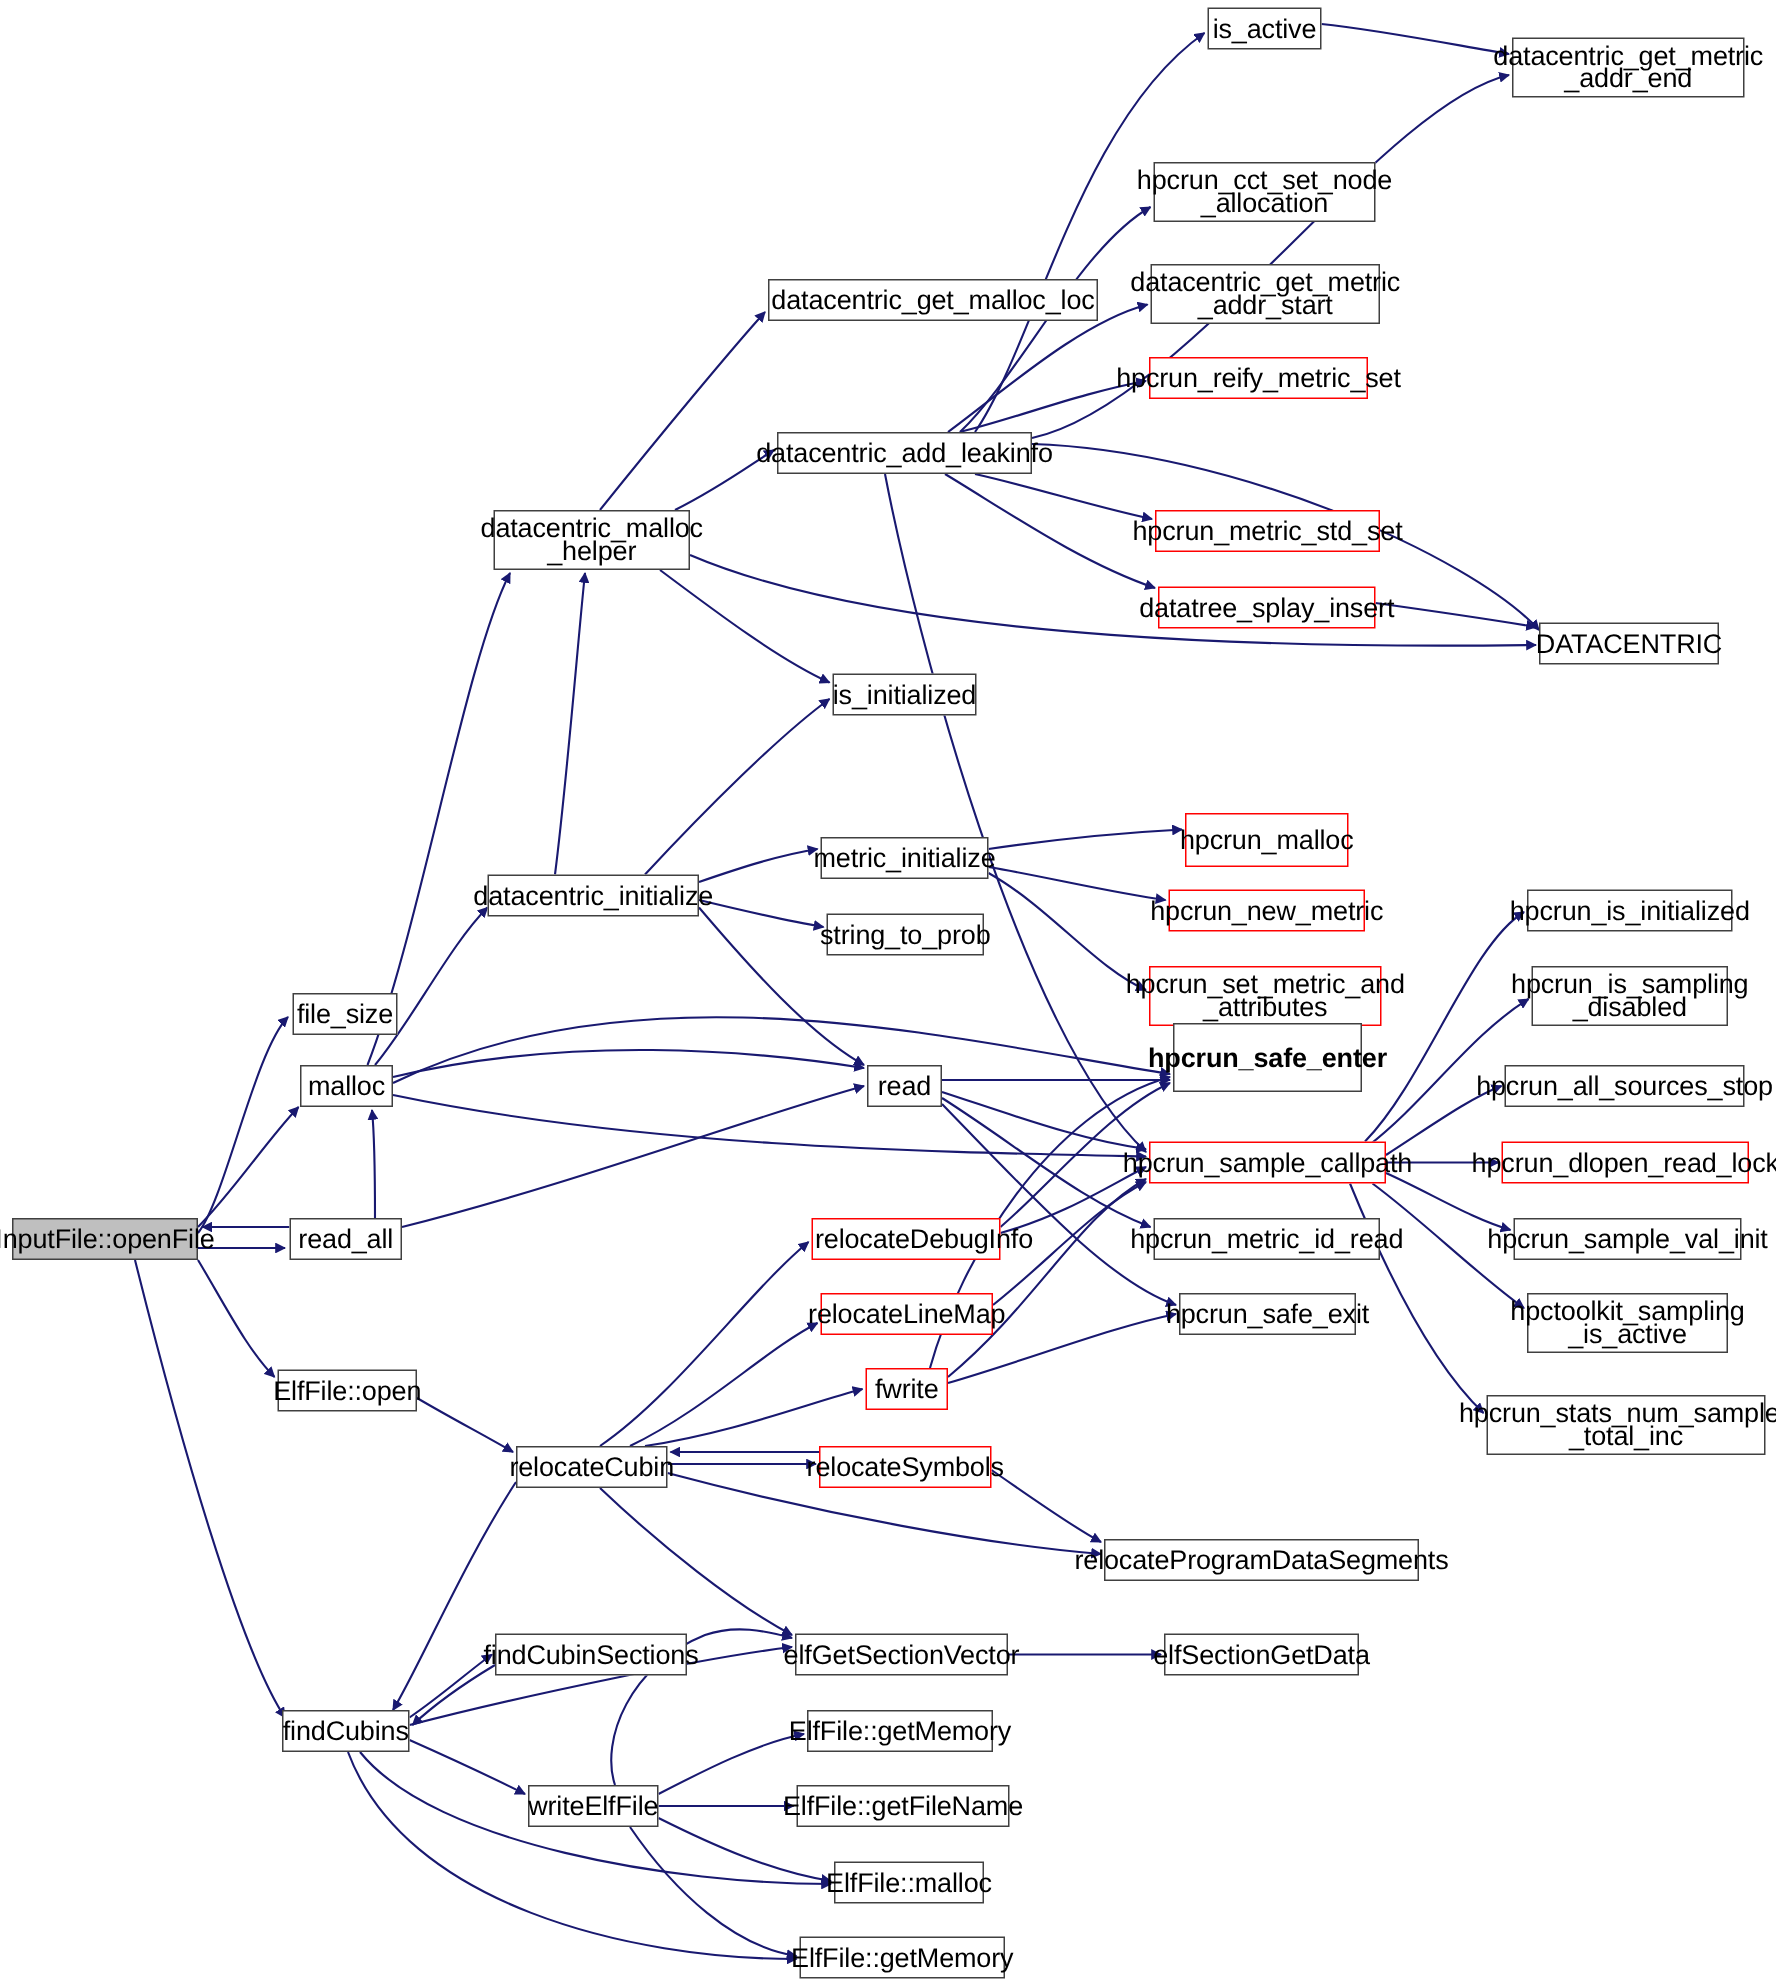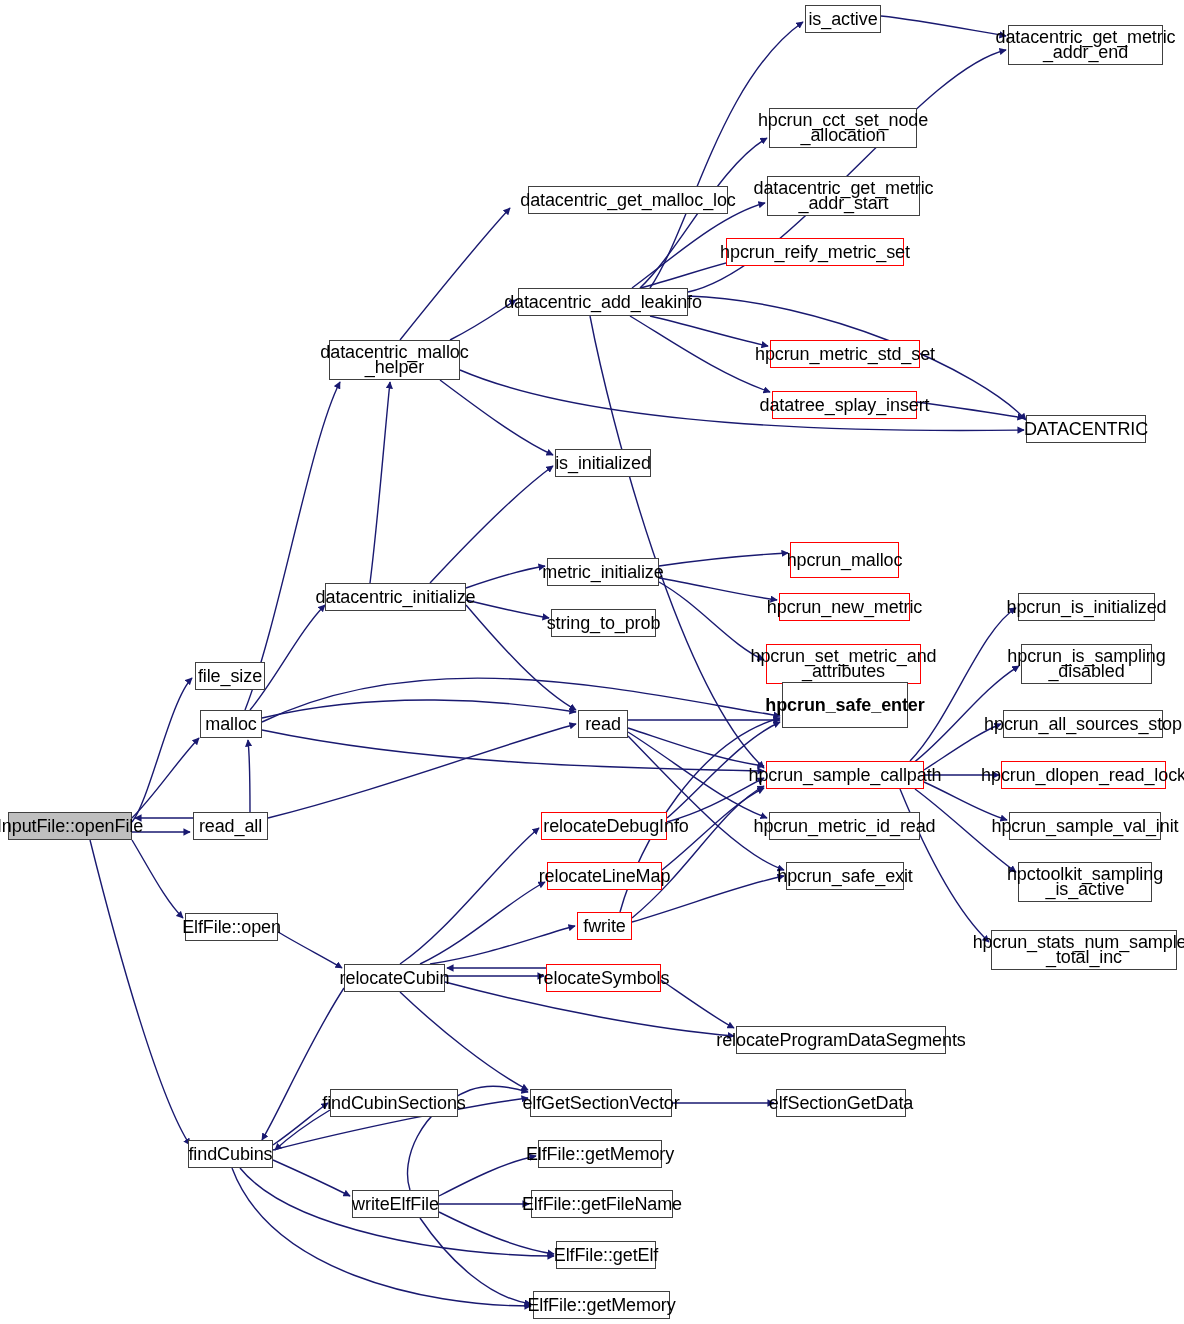--- a/index.html
+++ b/index.html
@@ -140,45 +140,45 @@
       <div class="node" style="left: 195px; top: 662px; width: 70px; height: 28px;">file_size</div>
       <div class="node" style="left: 200px; top: 710px; width: 62px; height: 28px;">malloc</div>
       <div class="node" style="left: 185px; top: 913px; width: 93px; height: 28px;">ElfFile::open</div>
       <div class="node" style="left: 188px; top: 1140px; width: 85px; height: 28px;">findCubins</div>
       <div class="node" style="left: 344px; top: 964px; width: 101px; height: 28px;">relocateCubin</div>
       <div class="node" style="left: 330px; top: 1089px; width: 128px; height: 28px;">findCubinSections</div>
       <div class="node" style="left: 352px; top: 1190px; width: 87px; height: 28px;">writeElfFile</div>
       <div class="node" style="left: 329px; top: 340px; width: 131px; height: 40px;">datacentric_malloc
 _helper</div>
       <div class="node" style="left: 325px; top: 583px; width: 141px; height: 28px;">datacentric_initialize</div>
-      <div class="node" style="left: 512px; top: 186px; width: 200px; height: 28px; margin-left: 16px;">datacentric_get_malloc_loc</div>
+      <div class="node" style="left: 512px; top: 186px; width: 220px; height: 28px;">datacentric_get_malloc_loc</div>
       <div class="node" style="left: 518px; top: 288px; width: 170px; height: 28px;">datacentric_add_leakinfo</div>
       <div class="node" style="left: 555px; top: 449px; width: 96px; height: 28px;">is_initialized</div>
       <div class="node" style="left: 547px; top: 558px; width: 112px; height: 28px;">metric_initialize</div>
       <div class="node" style="left: 551px; top: 609px; width: 105px; height: 28px;">string_to_prob</div>
       <div class="node" style="left: 578px; top: 710px; width: 50px; height: 28px;">read</div>
       <div class="node red" style="left: 541px; top: 812px; width: 126px; height: 28px; padding-left: 24px;">relocateDebugInfo</div>
       <div class="node red" style="left: 547px; top: 862px; width: 115px; height: 28px;">relocateLineMap</div>
       <div class="node red" style="left: 577px; top: 912px; width: 55px; height: 28px;">fwrite</div>
       <div class="node red" style="left: 546px; top: 964px; width: 115px; height: 28px;">relocateSymbols</div>
       <div class="node" style="left: 736px; top: 1026px; width: 210px; height: 28px;">relocateProgramDataSegments</div>
       <div class="node" style="left: 530px; top: 1089px; width: 142px; height: 28px;">elfGetSectionVector</div>
       <div class="node" style="left: 776px; top: 1089px; width: 130px; height: 28px;">elfSectionGetData</div>
       <div class="node" style="left: 538px; top: 1140px; width: 124px; height: 28px;">ElfFile::getMemory</div>
       <div class="node" style="left: 531px; top: 1190px; width: 142px; height: 28px;">ElfFile::getFileName</div>
-      <div class="node" style="left: 556px; top: 1241px; width: 100px; height: 28px;">ElfFile::getElf</div>
+      <div class="node" style="left: 556px; top: 1241px; width: 100px; height: 28px;">ElfFile::malloc</div>
       <div class="node" style="left: 533px; top: 1291px; width: 137px; height: 28px;">ElfFile::getMemory</div>
       <div class="node" style="left: 805px; top: 5px; width: 76px; height: 28px;">is_active</div>
       <div class="node" style="left: 1008px; top: 25px; width: 155px; height: 40px;">datacentric_get_metric
 _addr_end</div>
       <div class="node" style="left: 769px; top: 108px; width: 148px; height: 40px;">hpcrun_cct_set_node
 _allocation</div>
       <div class="node" style="left: 767px; top: 176px; width: 153px; height: 40px;">datacentric_get_metric
 _addr_start</div>
-      <div class="node red" style="left: 726px; top: 238px; width: 178px; height: 28px;">hpcrun_reify_metric_set</div>
+      <div class="node red" style="left: 766px; top: 238px; width: 146px; height: 28px;">hpcrun_reify_metric_set</div>
       <div class="node red" style="left: 770px; top: 340px; width: 150px; height: 28px;">hpcrun_metric_std_set</div>
       <div class="node red" style="left: 772px; top: 391px; width: 145px; height: 28px;">datatree_splay_insert</div>
       <div class="node" style="left: 1026px; top: 415px; width: 120px; height: 28px;">DATACENTRIC</div>
       <div class="node red" style="left: 790px; top: 542px; width: 109px; height: 36px;">hpcrun_malloc</div>
       <div class="node red" style="left: 779px; top: 593px; width: 131px; height: 28px;">hpcrun_new_metric</div>
       <div class="node red" style="left: 766px; top: 644px; width: 155px; height: 40px;">hpcrun_set_metric_and
 _attributes</div>
       <div class="node" style="left: 782px; top: 682px; width: 126px; height: 46px; font-weight: bold;">hpcrun_safe_enter</div>
       <div class="node red" style="left: 766px; top: 761px; width: 158px; height: 28px;">hpcrun_sample_callpath</div>
       <div class="node" style="left: 769px; top: 812px; width: 151px; height: 28px;">hpcrun_metric_id_read</div>

